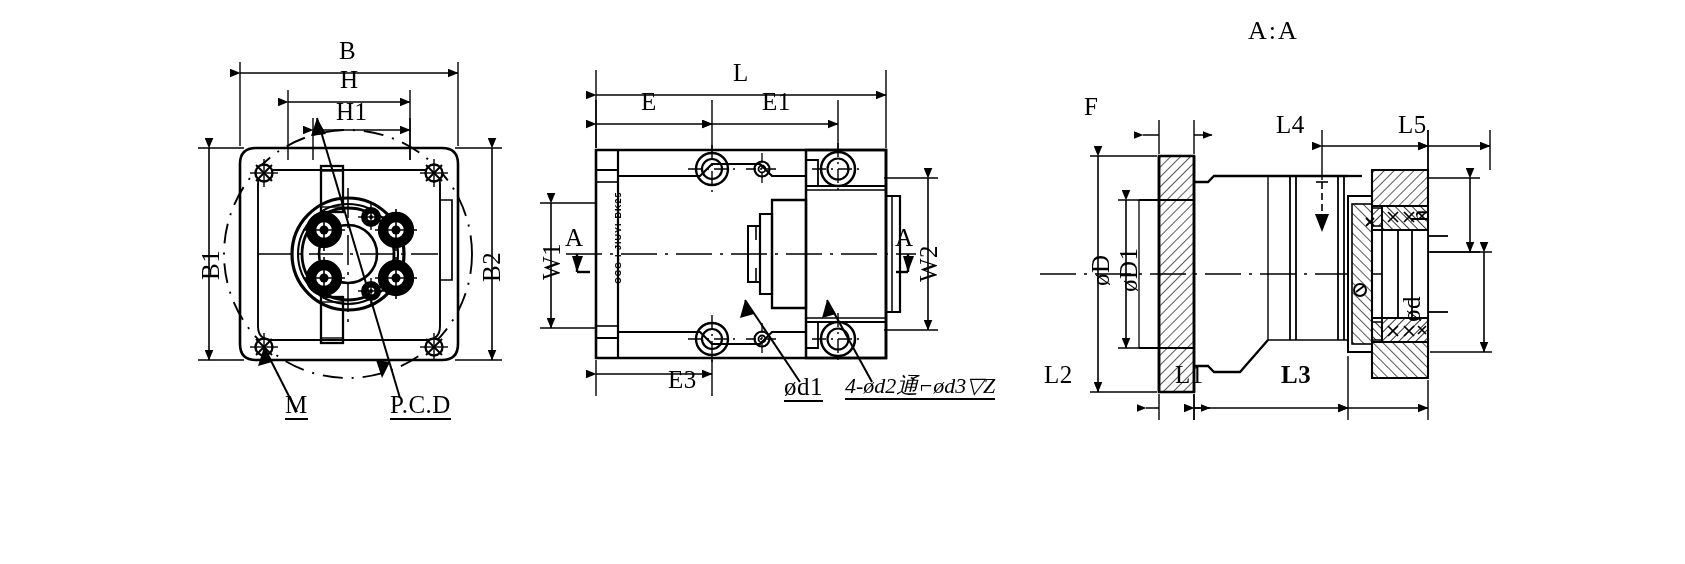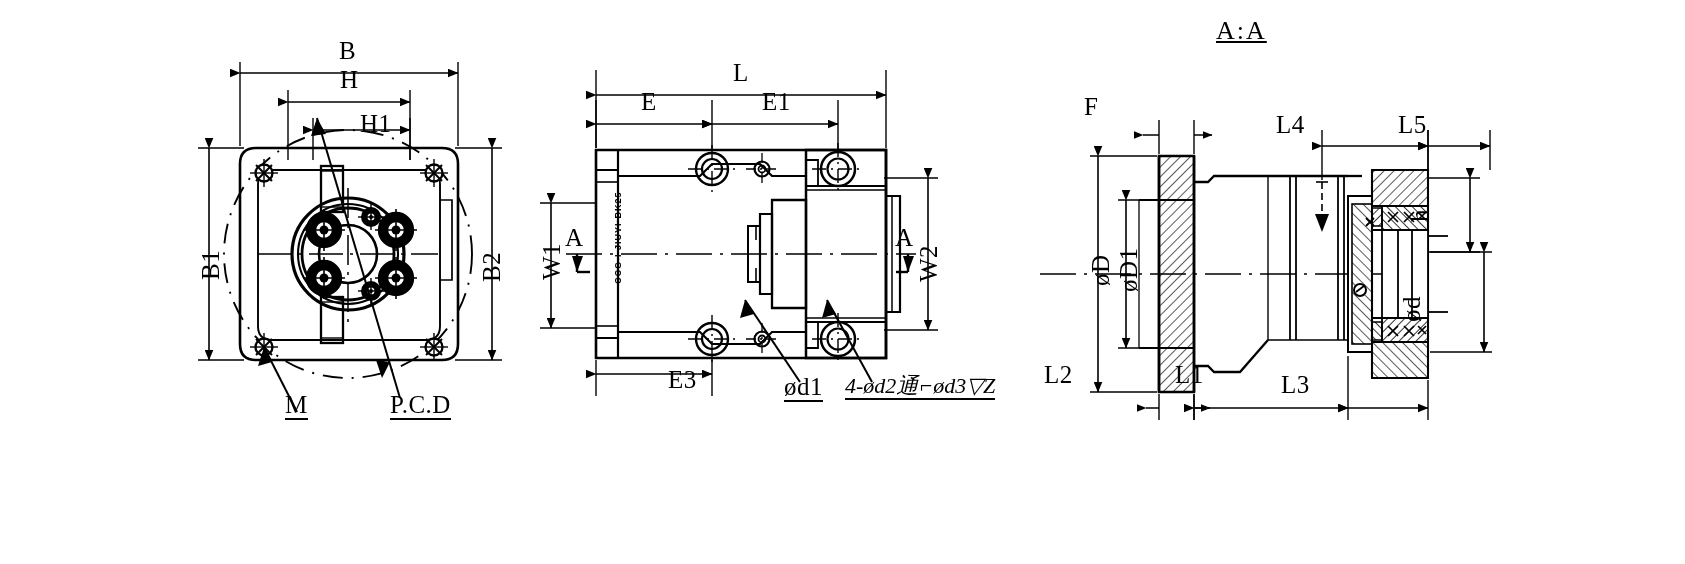--- a/index.html
+++ b/index.html
@@ -408,44 +408,44 @@
 
     <line x1="1428" y1="380" x2="1428" y2="420" stroke-width="1.4"></line>
     <line x1="1348" y1="408" x2="1428" y2="408" stroke-width="1.6" marker-start="url(#ah)" marker-end="url(#ah)"></line>
   </g>
 
   </g>
 </svg>
 
 <div class="lbl dim" style="left:339px;top:38px;">B</div>
 <div class="lbl dim" style="left:340px;top:67px;">H</div>
-<div class="lbl dim" style="left:336px;top:111px;margin-left:24px;">H1</div>
+<div class="lbl dim" style="left:336px;top:99px;">H1</div>
 <div class="lbl dim rot90" style="left:198px;top:280px;">B1</div>
 <div class="lbl dim rot90" style="left:479px;top:282px;">B2</div>
 <div class="lbl dim ul" style="left:285px;top:392px;">M</div>
 <div class="lbl dim ul" style="left:390px;top:392px;">P.C.D</div>
 
 <div class="lbl dim" style="left:733px;top:60px;">L</div>
 <div class="lbl dim" style="left:641px;top:89px;">E</div>
 <div class="lbl dim" style="left:762px;top:89px;">E1</div>
 <div class="lbl dim" style="left:668px;top:367px;">E3</div>
 <div class="lbl dim rot90" style="left:539px;top:280px;">W1</div>
 <div class="lbl dim rot90" style="left:916px;top:282px;">W2</div>
 <div class="lbl dim" style="left:565px;top:225px;">A</div>
 <div class="lbl dim" style="left:895px;top:225px;">A</div>
 <div class="lbl dim ul" style="left:784px;top:374px;">ød1</div>
 <div class="lbl dim-sm ul" style="left:845px;top:375px;font-style:italic;">4-ød2通⌐ød3▽Z</div>
 <div class="lbl tiny-vert rot90" style="left:614px;top:284px;letter-spacing:1px;">CCG-I JIUYI·BK25</div>
 
-<div class="lbl sect" style="left:1216px;top:18px;text-decoration:underline;">A:A</div>
+<div class="lbl sect" style="left:1248px;top:18px;">A:A</div>
 <div class="lbl dim" style="left:1084px;top:94px;">F</div>
 <div class="lbl dim rot90" style="left:1088px;top:286px;">øD</div>
 <div class="lbl dim rot90" style="left:1116px;top:292px;">øD1</div>
 <div class="lbl dim" style="left:1276px;top:112px;">L4</div>
 <div class="lbl dim" style="left:1386px;top:112px;margin-left:12px;">L5</div>
 <div class="lbl dim rot90" style="left:1407px;top:222px;">h</div>
 <div class="lbl dim rot90" style="left:1399px;top:322px;">ød</div>
 <div class="lbl dim" style="left:1044px;top:362px;">L2</div>
 <div class="lbl dim" style="left:1175px;top:362px;">L1</div>
-<div class="lbl dim" style="left:1281px;top:372px;">L3</div>
+<div class="lbl dim" style="left:1281px;top:362px;font-weight:bold;">L3</div>
 
 
 </div>
 
 </body></html>

